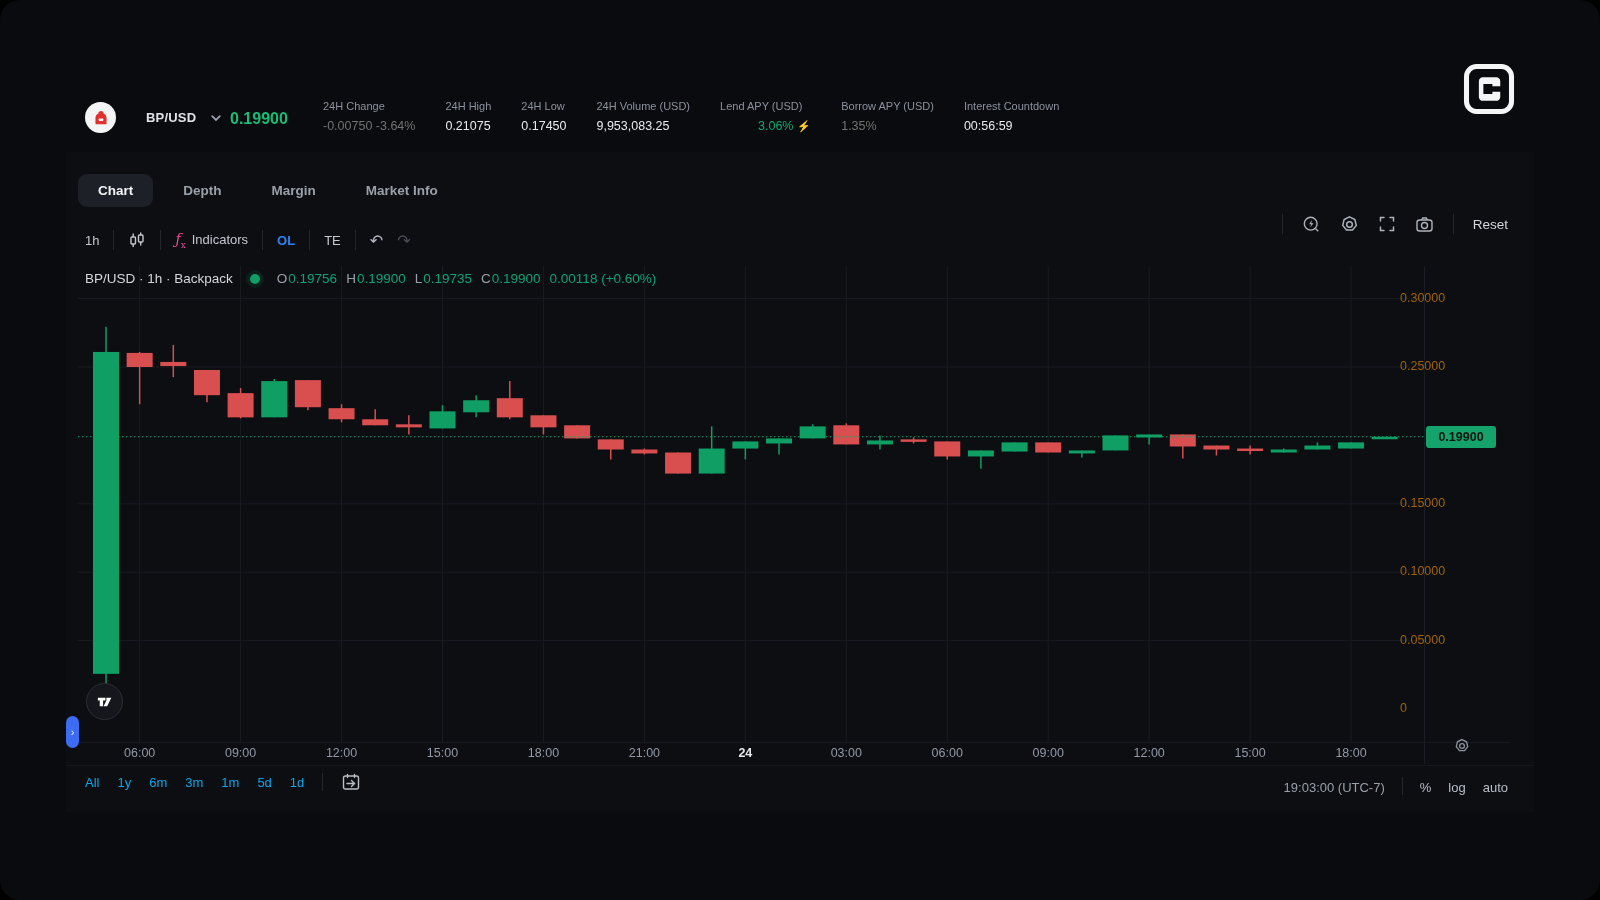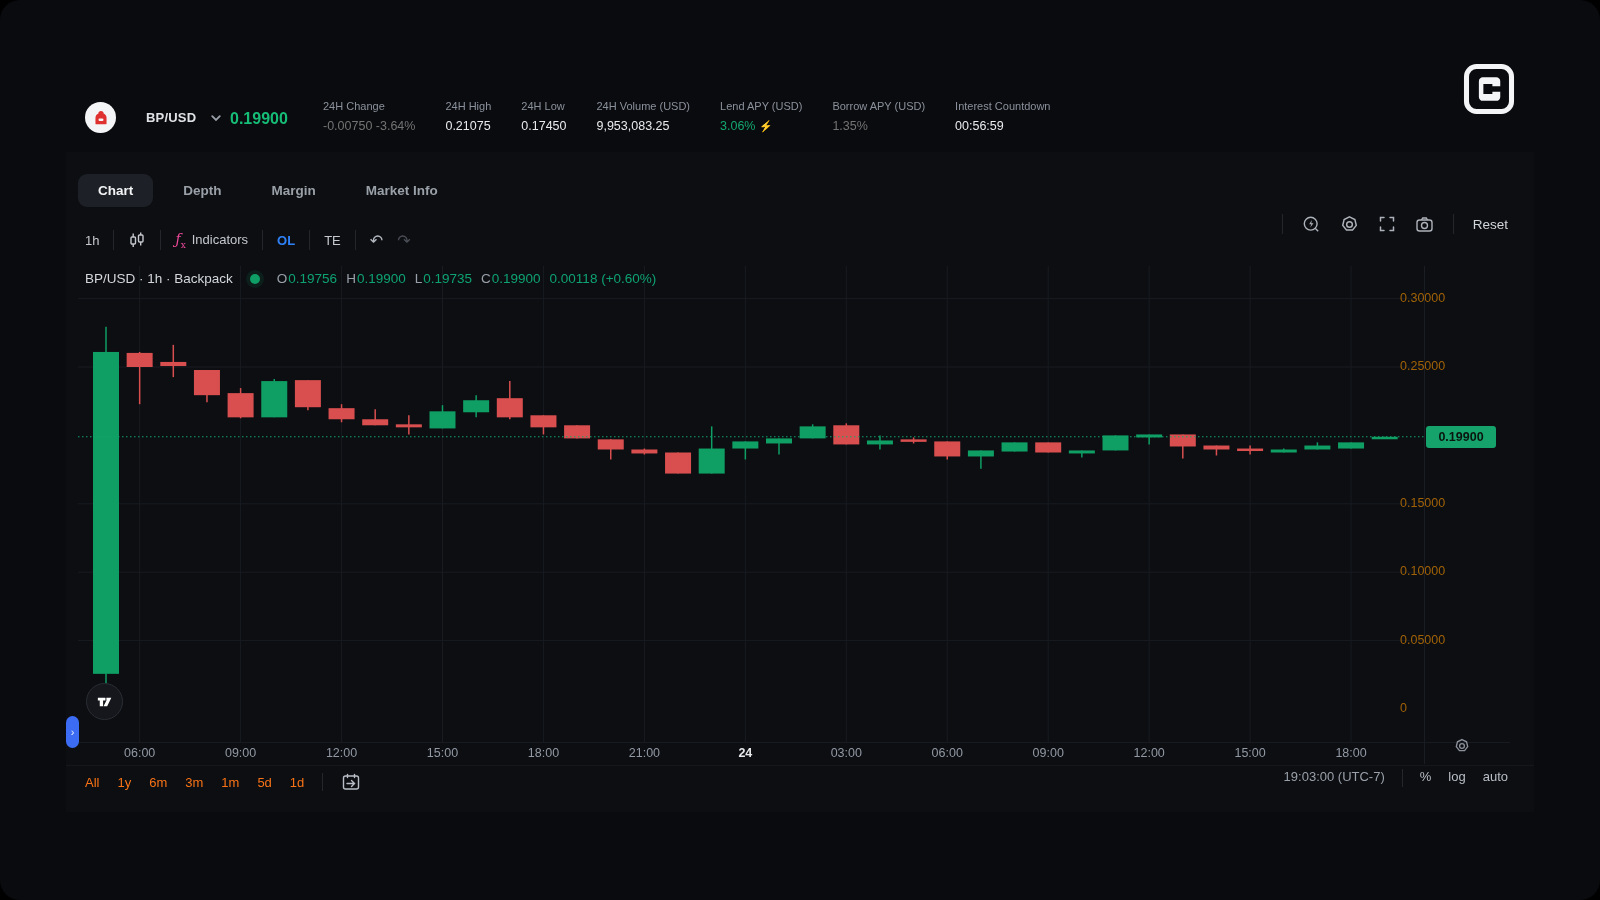--- a/index.html
+++ b/index.html
@@ -11,21 +11,21 @@
   
   .pair-group { position:absolute; left:85px; top:102px; display:flex; align-items:center; gap:9px; cursor:pointer; }
   .pair-icon { width:31px; height:31px; border-radius:50%; background:#f4f5f6; display:flex; align-items:center; justify-content:center; }
   .pair-name { font-size:13px; font-weight:700; color:#dfe2e6; letter-spacing:.2px;margin-left:21px; }
   .pair-chevron { margin-left:4px; display:flex; }
   .last-price { position:absolute; left:230px; top:110px; font-size:16px; font-weight:700; color:#16bd77; }
   .stats { position:absolute; left:323px; top:100px; display:flex; gap:30px; }
   .stat-label { font-size:11px; color:#8b919c; margin-bottom:7px; white-space:nowrap; }
   .stat-value { font-size:12.5px; color:#e9eaec; white-space:nowrap; display:flex; align-items:center; gap:4px; }
   .stat-value.red { color:#737373; }
-  .stat-value.green { color:#13a76f; }
+  .stat-value.green { color:#13a76f;margin-left:38px; }
   .bolt { color:#f6b92c; font-size:11px; }
   .bp-logo { position:absolute; left:1462px; top:62px; }
 
   
   .tabs { position:absolute; left:78px; top:174px; display:flex; align-items:center; gap:10px; }
   .tab { font-size:13.5px; color:#9aa0a8; padding:9px 20px; border-radius:9px; cursor:pointer; font-weight:600; }
   .tab.active { background:#1d2026; color:#f2f3f5; }
 
   
   .ct-left { position:absolute; left:85px; top:224px; height:32px; display:flex; align-items:center; gap:14px; }
@@ -55,22 +55,22 @@
   .price-badge { position:absolute; left:1426px; width:70px; height:22px; background:#15a36b; border-radius:3px; color:#0b1510; font-size:12.5px; font-weight:700; display:flex; align-items:center; justify-content:center; }
   .axis-vline { position:absolute; left:1424px; top:266px; width:1px; height:498px; background:#1a1d23; }
   .axis-hline { position:absolute; left:66px; top:742px; width:1444px; height:1px; background:#171a20; }
   .tv-logo { position:absolute; left:86px; top:683px; width:37px; height:37px; border-radius:50%; background:#15171c; border:1px solid #2a2d34; display:flex; align-items:center; justify-content:center; cursor:pointer; }
   .pane-handle { position:absolute; left:66px; top:716px; width:13px; height:32px; border-radius:7px; background:#3c6cf3; display:flex; align-items:center; justify-content:center; color:#e8eeff; font-size:11px; cursor:pointer; }
   .corner-gear { position:absolute; left:1454px; top:738px; cursor:pointer; }
 
   
   .bottom-divider { position:absolute; left:66px; top:765px; width:1468px; height:1px; background:#15171c; }
   .bb-left { position:absolute; left:85px; top:769px; height:26px; display:flex; align-items:center; gap:18px; }
-  .bb-right { position:absolute; right:92px; top:769px; height:26px; display:flex; align-items:flex-start; gap:17px; }
-  .range-item { font-size:13px; color:#f97316; cursor:pointer; }
+  .bb-right { position:absolute; right:92px; top:769px; height:26px; display:flex; align-items:flex-end; gap:17px; }
+  .range-item { font-size:13px; color:#0ea5e9; cursor:pointer; }
   .bb-sep { width:1px; height:18px; background:#24262c; }
   .bb-time { font-size:13px; color:#9aa0a9; cursor:pointer; }
   .bb-opt { font-size:13px; color:#b9bec6; cursor:pointer; }
 </style>
 </head>
 <body>
 
 <div class="stage">
 
   <div class="panel"></div>

